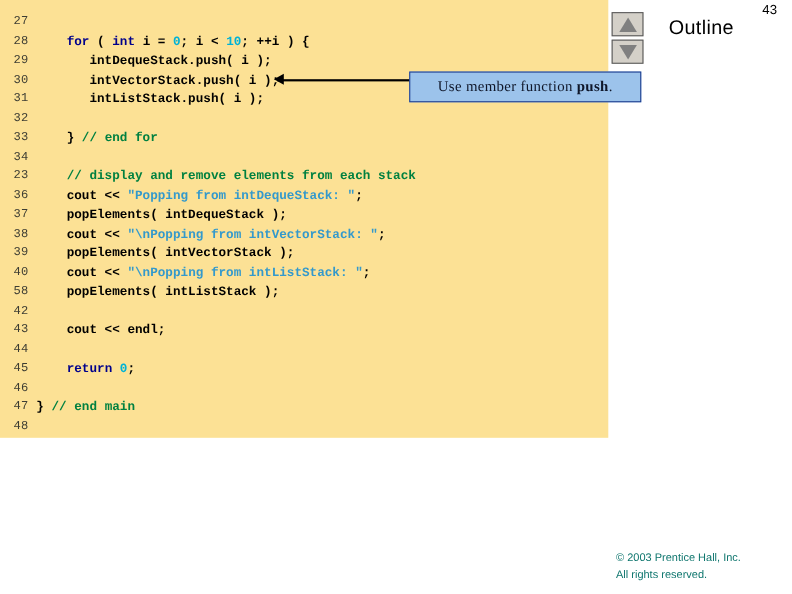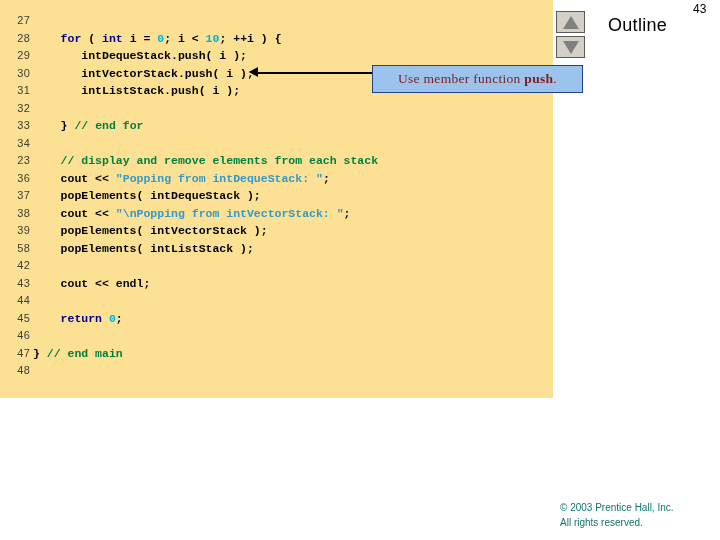--- a/index.html
+++ b/index.html
@@ -32,23 +32,23 @@
     white-space: pre;
     font-family: "Liberation Mono", "DejaVu Sans Mono", monospace;
     font-size: 11.5px;
     font-weight: bold;
   }
   .ln {
     position: absolute;
     left: 8px;
     top: 0;
     width: 22px;
-    text-align: right;
+    text-align: center;
     color: #3d3d33;
-    font-family: Liberation Sans, sans-serif;
+    font-family: Liberation Mono, monospace;
     font-size: 11px;
     font-weight: normal;
     letter-spacing: 0.2px;
   }
   .code-text {
     position: absolute;
     left: 33px;
     top: 0;
     white-space: pre;
   }
@@ -75,21 +75,21 @@
     background: #9cc3eb;
     border: 1.5px solid #1f3f8f;
     box-sizing: border-box;
     display: flex;
     align-items: center;
     justify-content: center;
   }
   #callout-text {
     font-family: "Liberation Serif", serif;
     font-size: 13.5px;
-    color: #7f1d1d;
+    color: #0f172a;
     letter-spacing: 0.3px;
     white-space: pre;
   }
   #callout-text b {
     font-family: "Liberation Serif", serif;
     font-weight: bold;
   }
   #callout-arrow {
     position: absolute;
     left: 252px;
@@ -180,20 +180,21 @@
       <div class="code-line"><span class="ln">30</span><span class="code-text"><span class="tok-plain">       intVectorStack.push( i );</span></span></div>
       <div class="code-line"><span class="ln">31</span><span class="code-text"><span class="tok-plain">       intListStack.push( i );</span></span></div>
       <div class="code-line"><span class="ln">32</span><span class="code-text"><span class="tok-plain"></span></span></div>
       <div class="code-line"><span class="ln">33</span><span class="code-text"><span class="tok-plain">    } </span><span class="tok-comment">// end for</span></span></div>
       <div class="code-line"><span class="ln">34</span><span class="code-text"><span class="tok-plain"></span></span></div>
       <div class="code-line"><span class="ln">23</span><span class="code-text"><span class="tok-comment">    // display and remove elements from each stack</span></span></div>
       <div class="code-line"><span class="ln">36</span><span class="code-text"><span class="tok-plain">    cout &lt;&lt; </span><span class="tok-str">"Popping from intDequeStack: "</span><span class="tok-plain">;</span></span></div>
       <div class="code-line"><span class="ln">37</span><span class="code-text"><span class="tok-plain">    popElements( intDequeStack );</span></span></div>
       <div class="code-line"><span class="ln">38</span><span class="code-text"><span class="tok-plain">    cout &lt;&lt; </span><span class="tok-str">"\nPopping from intVectorStack: "</span><span class="tok-plain">;</span></span></div>
       <div class="code-line"><span class="ln">39</span><span class="code-text"><span class="tok-plain">    popElements( intVectorStack );</span></span></div>
+      <div class="code-line"><span class="ln">40</span><span class="code-text"><span class="tok-plain">    cout &lt;&lt; </span><span class="tok-str">"\nPopping from intListStack: "</span><span class="tok-plain">;</span></span></div>
       <div class="code-line"><span class="ln">58</span><span class="code-text"><span class="tok-plain">    popElements( intListStack );</span></span></div>
       <div class="code-line"><span class="ln">42</span><span class="code-text"><span class="tok-plain"></span></span></div>
       <div class="code-line"><span class="ln">43</span><span class="code-text"><span class="tok-plain">    cout &lt;&lt; endl;</span></span></div>
       <div class="code-line"><span class="ln">44</span><span class="code-text"><span class="tok-plain"></span></span></div>
       <div class="code-line"><span class="ln">45</span><span class="code-text"><span class="tok-plain">    </span><span class="tok-kw">return</span><span class="tok-plain"> </span><span class="tok-num">0</span><span class="tok-plain">;</span></span></div>
       <div class="code-line"><span class="ln">46</span><span class="code-text"><span class="tok-plain"></span></span></div>
       <div class="code-line"><span class="ln">47</span><span class="code-text"><span class="tok-plain">} </span><span class="tok-comment">// end main</span></span></div>
       <div class="code-line"><span class="ln">48</span><span class="code-text"><span class="tok-plain"></span></span></div>
     </div>
 </div>

